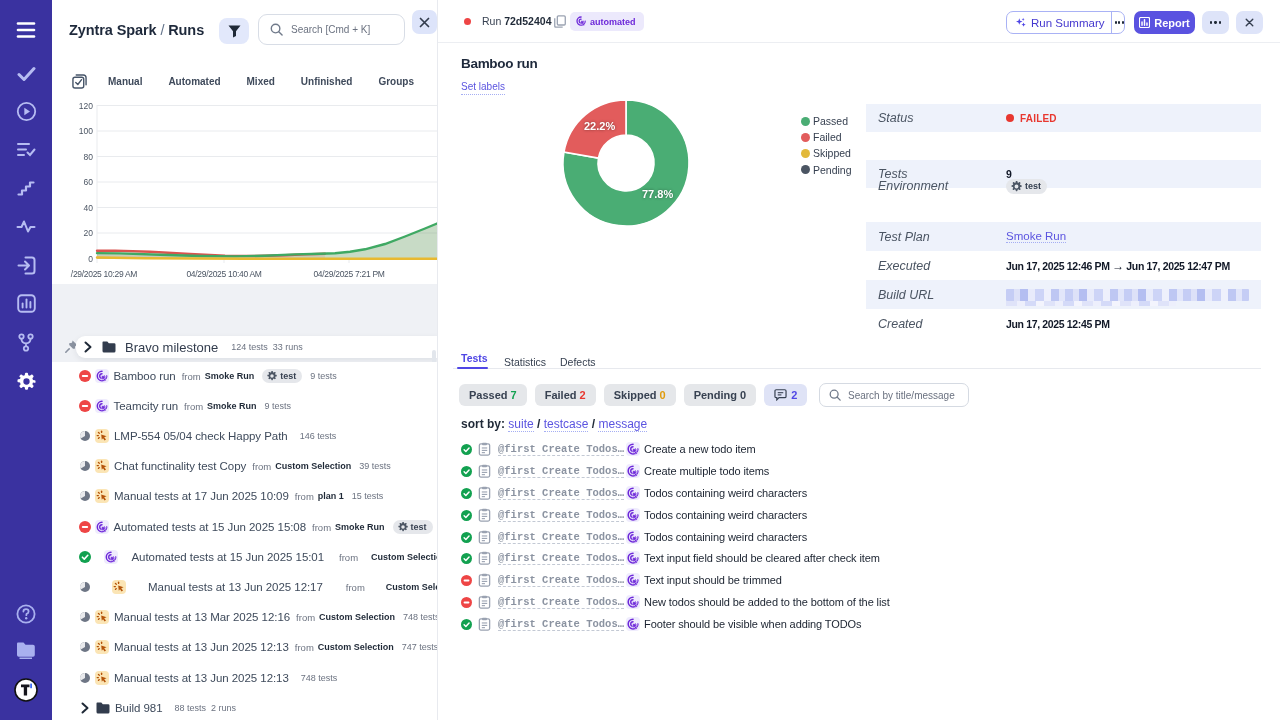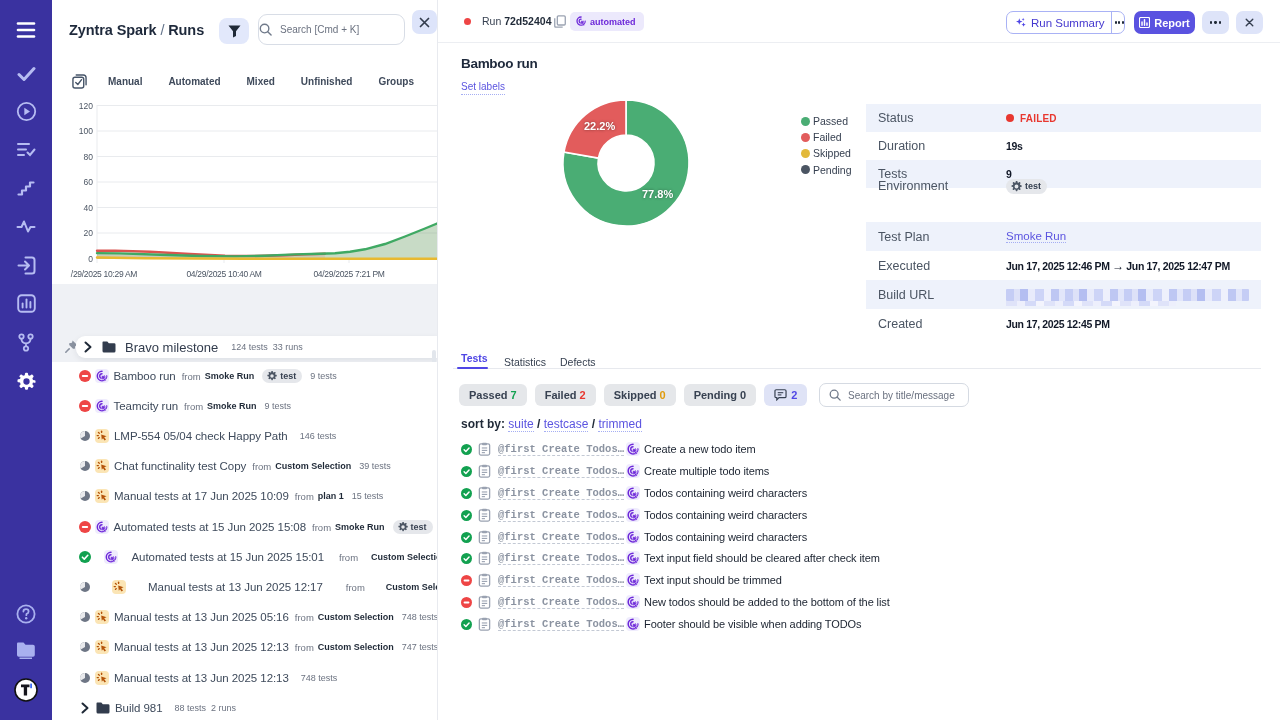--- a/index.html
+++ b/index.html
@@ -31,21 +31,21 @@
 
 .btn { position:absolute; top:11px; height:23px; border-radius:7px; display:flex; align-items:center; justify-content:center; font-size:11px; white-space:nowrap; }
 .rtab { font-size:10.5px; color:#374151; font-weight:500; }
 .pill { display:inline-flex; align-items:center; height:22px; border-radius:6px; background:#e5e7ea; padding:0 10px; font-size:11px; color:#374151; font-weight:600; }
 .trow { position:absolute; left:23px; height:22px; display:flex; align-items:center; white-space:nowrap; }
 .trow svg, .trow span { flex:none; }
 .mono { font-family:"Liberation Mono", monospace; font-size:10.5px; color:#8b93a1; font-weight:700; border-bottom:1px dashed #c3c9d4; }
 .ttl { font-size:11px; color:#1b2330; font-weight:500; margin-left:4px; letter-spacing:-0.1px; }
 
 .irow { position:absolute; left:428px; width:395px; height:28px; display:flex; align-items:center; white-space:nowrap; }
-.ilabel { font-size:12.5px; color:#4b5563; width:140px; padding-left:12px; flex:none; }
+.ilabel { font-size:12.5px; color:#4b5563; width:140px; padding-left:12px; flex:none;font-style:italic; }
 .ival { font-size:10.5px; color:#111827; font-weight:700; letter-spacing:-0.35px; }
 .dot { width:2.6px; height:2.6px; border-radius:50%; background:#1f2937; display:inline-block; }
 #blurline { position:relative; width:243px; height:12px; border-radius:1px;
   background: repeating-linear-gradient(90deg,#c5cdf5 0 8px,#dde1f8 8px 14px,#b4bef1 14px 22px,#e8ebfb 22px 29px,#cdd4f7 29px 38px,#eef0fc 38px 45px,#bec7f3 45px 53px,#e2e6fa 53px 59px);
   }
 #blurline:after { content:""; position:absolute; left:0; top:12px; width:170px; height:5px;
   background: repeating-linear-gradient(90deg,#dfe3f9 0 11px,#edeffc 11px 19px,#d4daf8 19px 30px,#f3f4fd 30px 38px); }
 </style>
 </head>
 <body>
@@ -201,21 +201,21 @@
       </div>
   </div>
   <div id="leftpanel">
 
     <div class="abs" style="left:17px; top:22px; font-size:14.5px; font-weight:700; color:#1e293b; letter-spacing:-0.1px;">Zyntra Spark <span style="color:#64748b; font-weight:400;">/</span> Runs</div>
     <div class="abs" style="left:167px; top:18px; width:30px; height:26px; background:#e2e8fb; border-radius:8px; display:flex; align-items:center; justify-content:center;">
       <svg width="13" height="13" viewBox="0 0 13 13">
           <path d="M0.5 0.5 L12.5 0.5 L8 6.2 L8 11 L5 12.5 L5 6.2 Z" fill="#1f2937"></path>
         </svg>
     </div>
-    <div class="abs" style="left:206px; top:14px; width:147px; height:31px; background:#fff; border:1px solid #d8dde6; border-radius:9px; display:flex; align-items:center; ">
+    <div class="abs" style="left:206px; top:14px; width:147px; height:31px; background:#fff; border:1px solid #d8dde6; border-radius:9px; display:flex; align-items:center; padding-left:11px;">
       <svg width="13" height="13" viewBox="0 0 14 14">
           <circle cx="6" cy="6" r="4.6" stroke="#707a8a" stroke-width="1.5" fill="none"></circle>
           <line x1="9.4" y1="9.4" x2="13" y2="13" stroke="#707a8a" stroke-width="1.5" stroke-linecap="round"></line>
         </svg>
       <span style="font-size:10px; color:#6b7280; margin-left:8px;">Search [Cmd + K]</span>
     </div>
     <div class="abs" style="left:360px; top:10px; width:25px; height:24px; background:#dde4fa; border-radius:7px; display:flex; align-items:center; justify-content:center;">
       <svg width="11" height="11" viewBox="0 0 11 11">
           <path d="M1.5 1.5 L9.5 9.5 M9.5 1.5 L1.5 9.5" stroke="#323c4d" stroke-width="1.7" stroke-linecap="round"></path>
         </svg>
@@ -390,21 +390,21 @@
           <span class="lname">Custom Selection</span>
           <span class="lcount">748 tests</span>
         </div>
       <div class="lrow" style="top:240px;">
           <svg width="10" height="10" viewBox="0 0 10 10" style="margin-left:1px;">
             <use href="#ic-part"></use>
           </svg>
           <svg class="ticon" width="14" height="14" viewBox="0 0 14 14" style="margin-left:5px;">
             <use href="#ic-man"></use>
           </svg>
-          <span class="ltitle">Manual tests at 13 Jun 2025 05:16</span>
+          <span class="ltitle">Manual tests at 13 Mar 2025 12:16</span>
           <span class="lfrom">from</span>
           <span class="lname">Custom Selection</span>
           <span class="lcount">748 tests</span>
         </div>
       <div class="lrow" style="top:270px;">
           <svg width="10" height="10" viewBox="0 0 10 10" style="margin-left:1px;">
             <use href="#ic-part"></use>
           </svg>
           <svg class="ticon" width="14" height="14" viewBox="0 0 14 14" style="margin-left:5px;">
             <use href="#ic-man"></use>
@@ -501,24 +501,20 @@
       <div style="display:flex; align-items:center; height:16.2px;"><span style="width:9px;height:9px;border-radius:50%;background:#4aad74;margin-right:3px;flex:none;"></span>Passed</div>
       <div style="display:flex; align-items:center; height:16.2px;"><span style="width:9px;height:9px;border-radius:50%;background:#e25c5c;margin-right:3px;flex:none;"></span>Failed</div>
       <div style="display:flex; align-items:center; height:16.2px;"><span style="width:9px;height:9px;border-radius:50%;background:#e2b93b;margin-right:3px;flex:none;"></span>Skipped</div>
       <div style="display:flex; align-items:center; height:16.2px;"><span style="width:9px;height:9px;border-radius:50%;background:#4b5563;margin-right:3px;flex:none;"></span>Pending</div>
     </div>
 
     <div class="irow" style="top:104px; background:#eef2fb;">
         <span class="ilabel">Status</span>
         <span class="ival" style="color:#e8372f; display:flex; align-items:center; font-size:10px; letter-spacing:0.2px;"><span style="width:8px;height:8px;border-radius:50%;background:#e8372f;margin-right:6px;"></span>FAILED</span>
       </div>
-    <div class="irow" style="top:132px;">
-        <span class="ilabel">Duration</span>
-        <span class="ival">19s</span>
-      </div>
     <div class="irow" style="top:160px; background:#eef2fb;">
         <span class="ilabel">Tests</span>
         <span class="ival">9</span>
       </div>
     <div class="irow" style="top:172px;align-items:center;">
         <span class="ilabel">Environment</span>
         <span class="envpill" style="margin-left:0; font-weight:600;"><svg width="11" height="11" viewBox="0 0 12 12">
             <use href="#ic-gear-s"></use>
           </svg>test</span>
       </div>
@@ -562,21 +558,21 @@
         </span>
     </div>
     <div class="abs" style="left:381px; top:383px; width:150px; height:24px; background:#fff; border:1px solid #d5dae2; border-radius:7px; display:flex; align-items:center; padding-left:9px;">
       <svg width="12" height="12" viewBox="0 0 14 14">
           <circle cx="6" cy="6" r="4.6" stroke="#707a8a" stroke-width="1.5" fill="none"></circle>
           <line x1="9.4" y1="9.4" x2="13" y2="13" stroke="#707a8a" stroke-width="1.5" stroke-linecap="round"></line>
         </svg>
       <span style="font-size:10px; color:#6b7280; margin-left:7px;">Search by title/message</span>
     </div>
 
-    <div class="abs" style="left:23px; top:417px; font-size:12px; color:#1f2937;"><b>sort by:</b> <span style="color:#5b54e0; border-bottom:1px dotted #a5aef3;">suite</span> <b>/</b> <span style="color:#5b54e0; border-bottom:1px dotted #a5aef3;">testcase</span> <b>/</b> <span style="color:#5b54e0; border-bottom:1px dotted #a5aef3;">trimmed</span></div>
+    <div class="abs" style="left:23px; top:417px; font-size:12px; color:#1f2937;"><b>sort by:</b> <span style="color:#5b54e0; border-bottom:1px dotted #a5aef3;">suite</span> <b>/</b> <span style="color:#5b54e0; border-bottom:1px dotted #a5aef3;">testcase</span> <b>/</b> <span style="color:#5b54e0; border-bottom:1px dotted #a5aef3;">message</span></div>
 
     <div class="trow" style="top:438px;">
         <svg width="11" height="11" viewBox="0 0 12 12">
           <use href="#ic-pass"></use>
         </svg>
         <svg width="13" height="14" viewBox="0 0 13 15" style="margin-left:6px;">
           <use href="#ic-clip"></use>
         </svg>
         <span class="mono" style="margin-left:7px;">@first Create Todos…</span>
         <span style="width:14px;height:14px;border-radius:4px;background:#efecfd;display:inline-flex;align-items:center;justify-content:center;margin-left:2px;">

